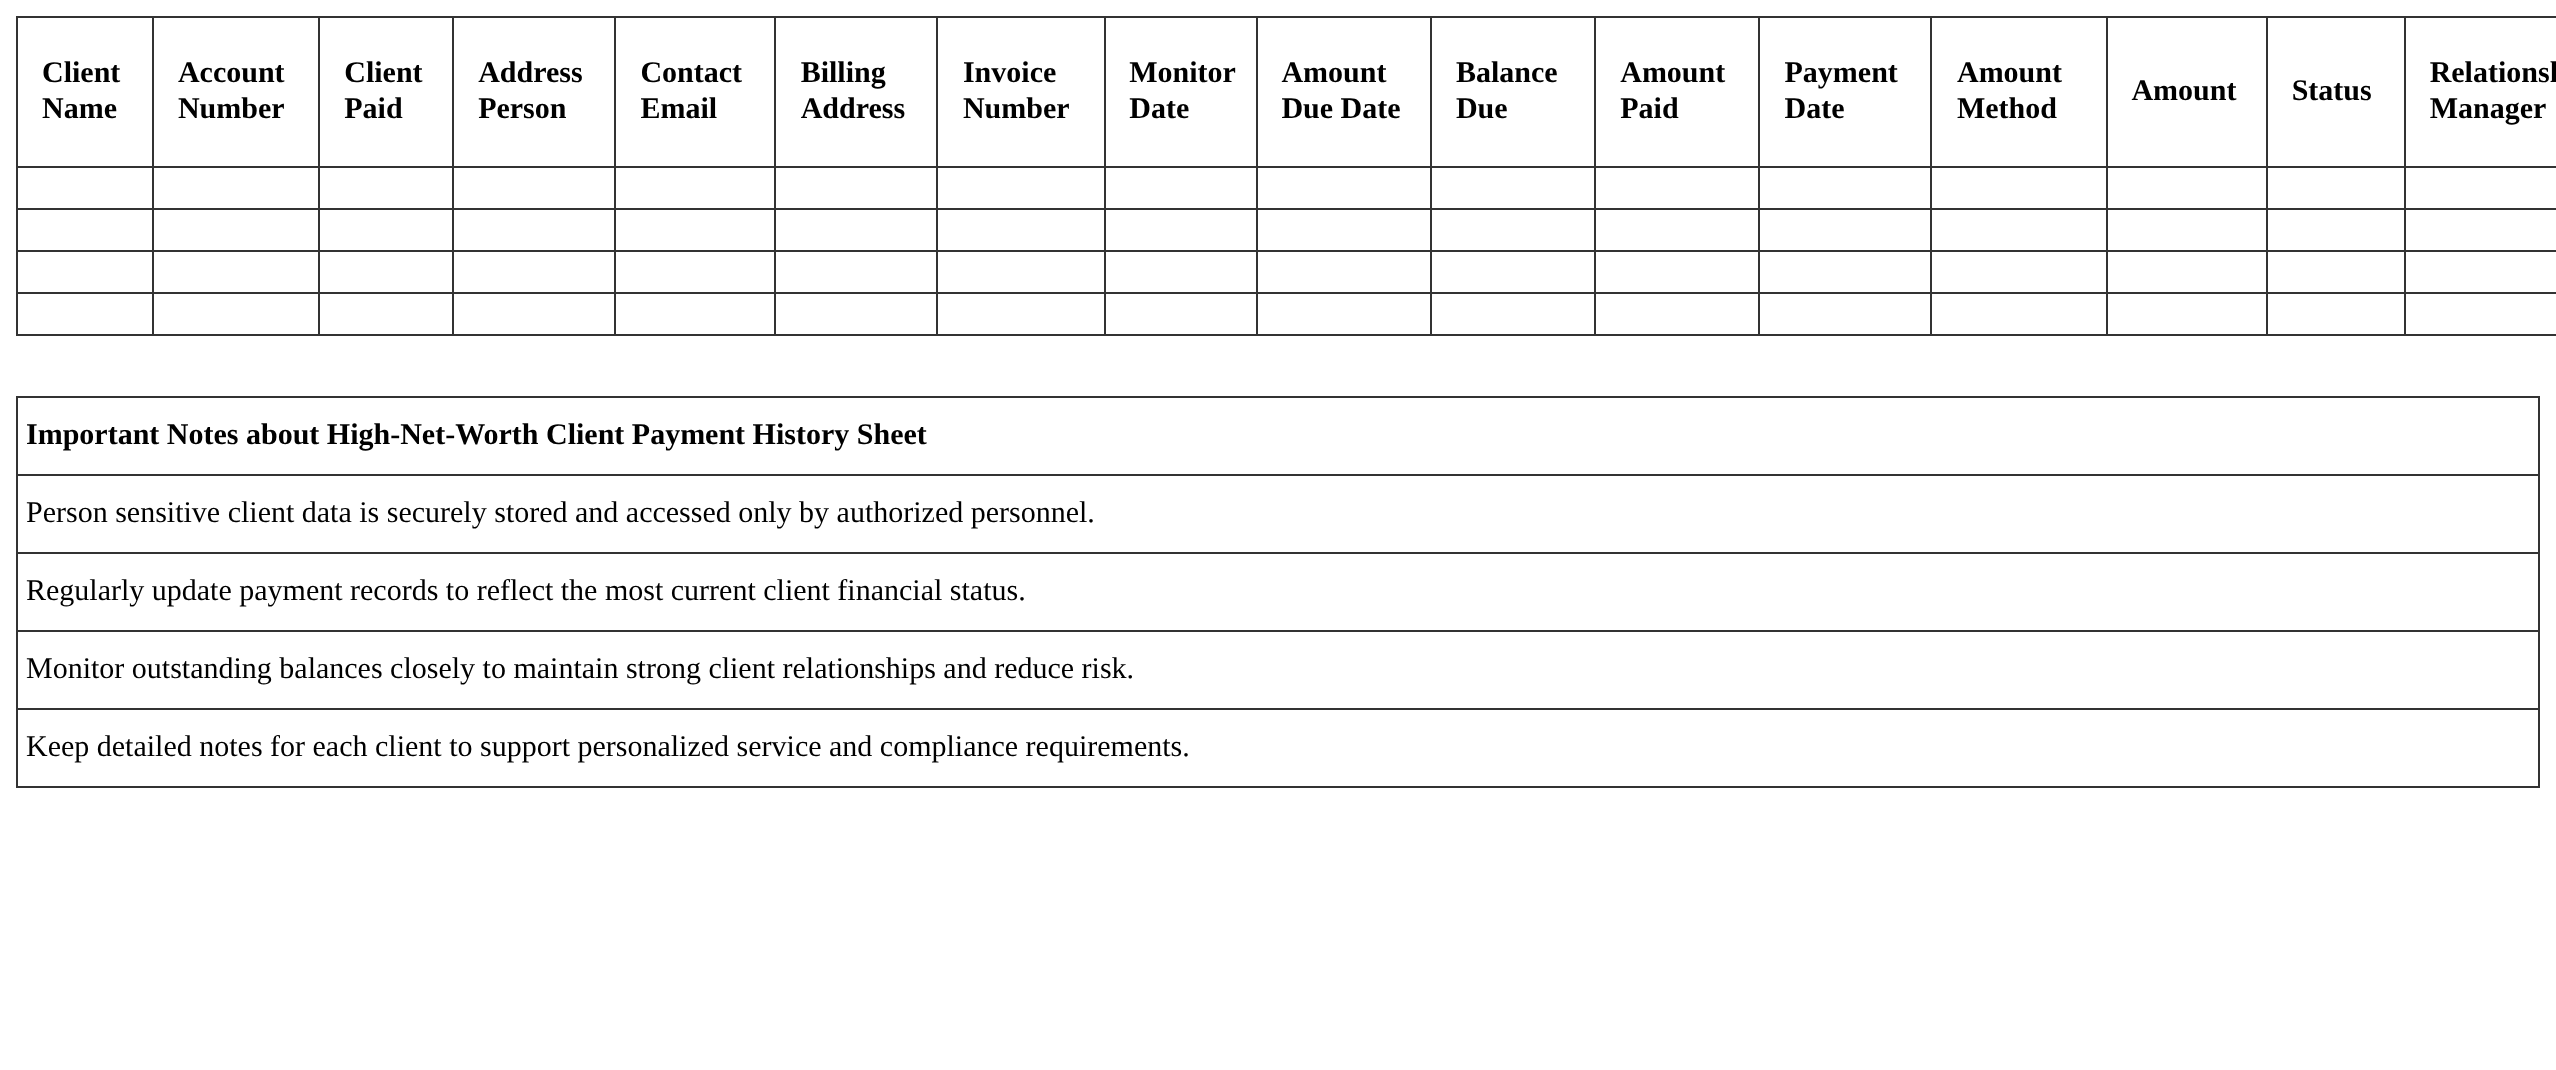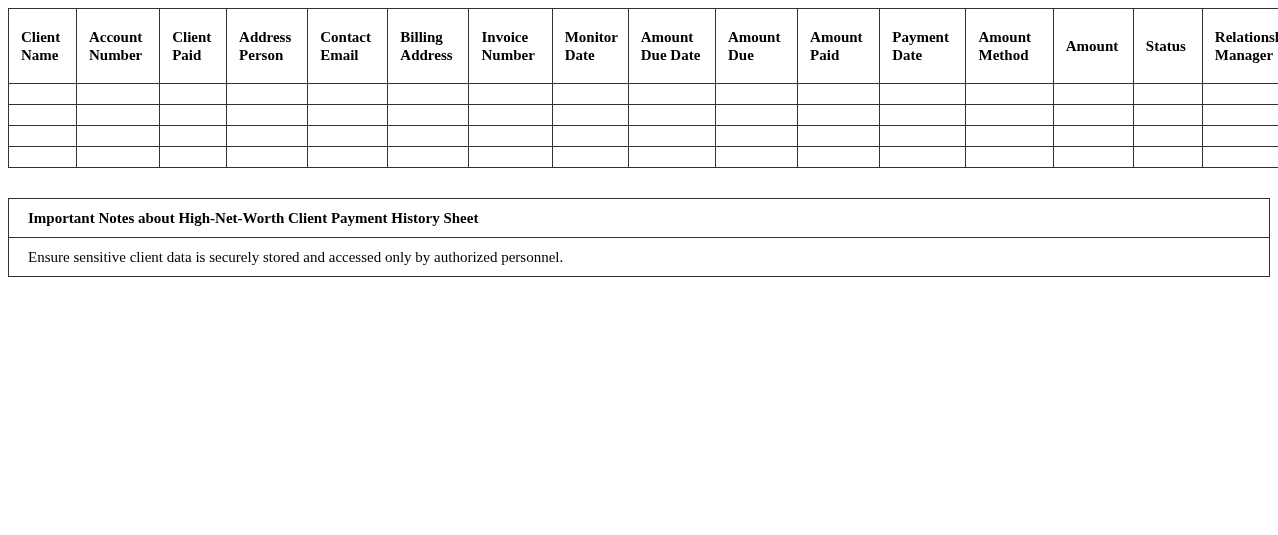--- a/index.html
+++ b/index.html
@@ -41,21 +41,21 @@
   table.notes {
     position: absolute;
     left: 8px;
     top: 198px;
     width: 1262px;
     border-collapse: collapse;
   }
   table.notes td {
     border: 1px solid #333;
     height: 38px;
-    padding: 0 19px;
+    padding: 0 4px;
     font-size: 15px;
     vertical-align: middle;
   }
   table.notes td.title {
     font-weight: bold;
   }
 </style>
 </head>
 <body>
 
@@ -83,21 +83,21 @@
       <tr>
         <th>Client Name</th>
         <th>Account Number</th>
         <th>Client Paid</th>
         <th>Address Person</th>
         <th>Contact Email</th>
         <th>Billing Address</th>
         <th>Invoice Number</th>
         <th>Monitor Date</th>
         <th>Amount Due Date</th>
-        <th>Amount Due</th>
+        <th>Balance Due</th>
         <th>Amount Paid</th>
         <th>Payment Date</th>
         <th>Amount Method</th>
         <th>Amount</th>
         <th>Status</th>
         <th>Relationship Manager</th>
       </tr>
     </thead>
     <tbody>
       <tr>
@@ -175,16 +175,25 @@
     </tbody>
   </table>
 </div>
 
 <table class="notes">
   <tbody>
     <tr>
       <td class="title">Important Notes about High-Net-Worth Client Payment History Sheet</td>
     </tr>
     <tr>
-      <td>Ensure sensitive client data is securely stored and accessed only by authorized personnel.</td>
+      <td>Person sensitive client data is securely stored and accessed only by authorized personnel.</td>
+    </tr>
+    <tr>
+      <td>Regularly update payment records to reflect the most current client financial status.</td>
+    </tr>
+    <tr>
+      <td>Monitor outstanding balances closely to maintain strong client relationships and reduce risk.</td>
+    </tr>
+    <tr>
+      <td>Keep detailed notes for each client to support personalized service and compliance requirements.</td>
     </tr>
   </tbody>
 </table>
 
 </body></html>

